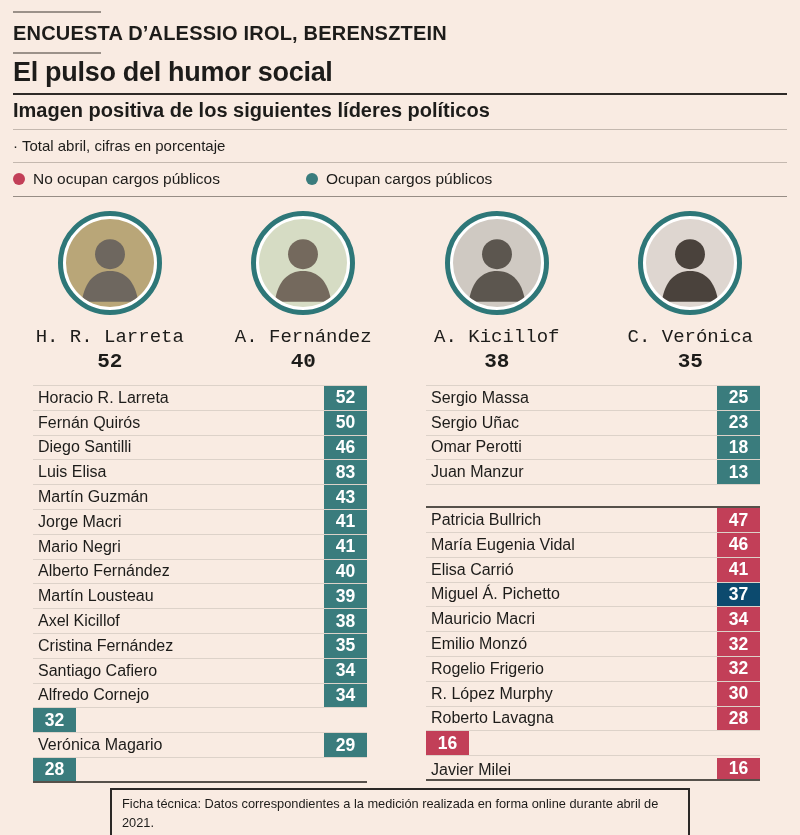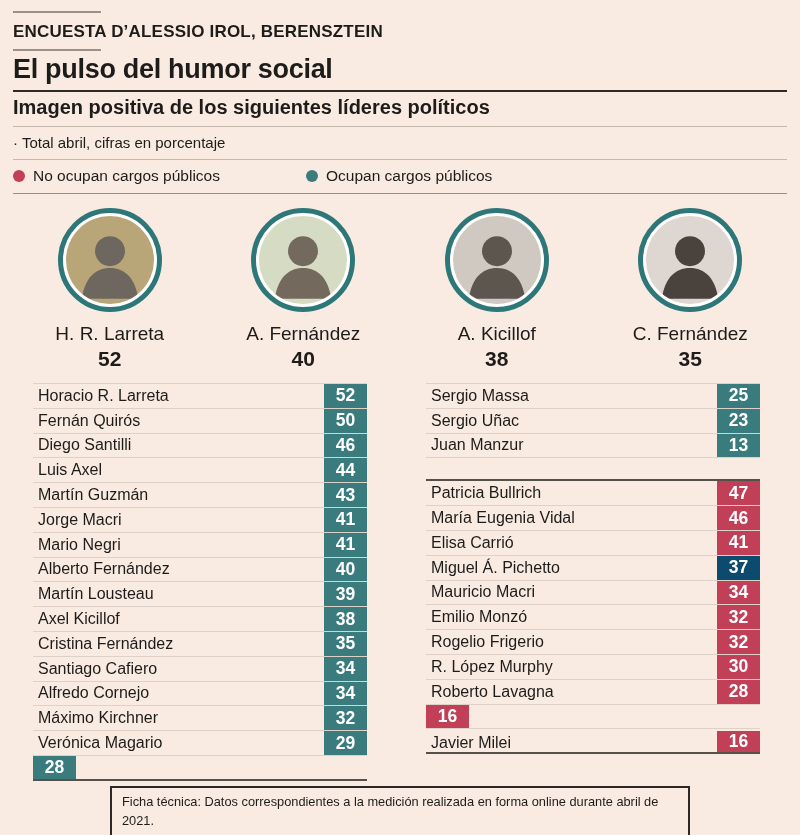--- a/index.html
+++ b/index.html
@@ -17,35 +17,35 @@
   body{
     background:var(--bg);
     color:var(--ink);
     font-family:"Liberation Sans","DejaVu Sans",sans-serif;
     overflow:hidden;
   }
   .page{width:800px;height:835px;padding:0 13px;position:relative;}
 
   
   .topline{width:88px;height:2px;background:#9b9189;margin:11px 0 9px;}
-  .kicker{font-size:17px;font-weight:bold;letter-spacing:.2px;}
+  .kicker{font-size:20px;font-weight:bold;letter-spacing:.2px;}
   .kickline{width:88px;height:2px;background:#9b9189;margin:7px 0 3px;}
   .title{font-size:27px;font-weight:bold;letter-spacing:-.3px;margin:1px 0 5px;}
   .rule-dark{height:0;border-top:2px solid var(--rule-dark);}
   .rule-light{height:0;border-top:1px solid var(--rule-light);}
   .rule-mid{height:0;border-top:1px solid var(--rule-mid);}
   .subtitle{font-size:20px;font-weight:bold;padding:4px 0 7px;}
   .note{font-size:15px;padding:7px 0 8px;}
   .legend{display:flex;align-items:center;padding:7px 0 8px;font-size:15.5px;}
   .legend-item{display:flex;align-items:center;}
   .legend-item + .legend-item{margin-left:86px;}
   .dot{width:12px;height:12px;border-radius:50%;margin-right:8px;flex:0 0 auto;}
 
   
-  .cards{display:flex;margin:7px 0 0;}
+  .cards{display:flex;margin:7px 0 0;font-family:Liberation Mono, monospace;}
   .card{flex:1;text-align:center;}
   .avatar{
     width:104px;height:104px;border-radius:50%;
     border:5px solid #2e7778;background:#fff;padding:3px;
     margin:7px auto 11px;
   }
   .photo{width:100%;height:100%;border-radius:50%;overflow:hidden;}
   .photo svg{display:block;width:100%;height:100%;}
   .card-name{font-size:19px;}
   .card-value{font-size:21px;font-weight:bold;margin-top:2px;}
@@ -134,43 +134,43 @@
     </div>
     <div class="card">
       <div class="avatar">
         <div class="photo" style="background:#ded6d0;">
           <svg viewBox="0 0 100 100">
               <circle cx="50" cy="40" r="17" fill="#4a423c"></circle>
               <path d="M50 59 C33 59 21 71 18 94 L82 94 C79 71 67 59 50 59 Z" fill="#4a423c"></path>
             </svg>
         </div>
       </div>
-      <div class="card-name">C. Fernández</div>
+      <div class="card-name">C. Verónica</div>
       <div class="card-value">35</div>
     </div>
   </div>
 
   <div class="lists">
     <div class="col">
       <div class="list list-left">
           <div class="row">
             <span class="row-label">Horacio R. Larreta</span>
             <span class="row-value" style="background: rgb(58, 124, 125);">52</span>
           </div>
           <div class="row">
             <span class="row-label">Fernán Quirós</span>
             <span class="row-value" style="background: rgb(58, 124, 125);">50</span>
           </div>
           <div class="row">
             <span class="row-label">Diego Santilli</span>
             <span class="row-value" style="background: rgb(58, 124, 125);">46</span>
           </div>
           <div class="row">
-            <span class="row-label">Luis Axel</span>
-            <span class="row-value" style="background: rgb(58, 124, 125);">44</span>
+            <span class="row-label">Luis Elisa</span>
+            <span class="row-value" style="background: rgb(58, 124, 125);">83</span>
           </div>
           <div class="row">
             <span class="row-label">Martín Guzmán</span>
             <span class="row-value" style="background: rgb(58, 124, 125); text-align: right;">43</span>
           </div>
           <div class="row">
             <span class="row-label">Jorge Macri</span>
             <span class="row-value" style="background: rgb(58, 124, 125);">41</span>
           </div>
           <div class="row">
@@ -195,41 +195,44 @@
           </div>
           <div class="row">
             <span class="row-label">Santiago Cafiero</span>
             <span class="row-value" style="background: rgb(58, 124, 125);">34</span>
           </div>
           <div class="row">
             <span class="row-label">Alfredo Cornejo</span>
             <span class="row-value" style="background: rgb(58, 124, 125);">34</span>
           </div>
           <div class="row">
-            <span class="row-label">Máximo Kirchner</span>
             <span class="row-value" style="background: rgb(58, 124, 125);">32</span>
           </div>
           <div class="row">
             <span class="row-label">Verónica Magario</span>
             <span class="row-value" style="background: rgb(58, 124, 125);">29</span>
           </div>
           <div class="row">
             <span class="row-value" style="background: rgb(58, 124, 125);">28</span>
           </div>
         </div>
     </div>
     <div class="col">
       <div class="list list-top">
           <div class="row">
             <span class="row-label">Sergio Massa</span>
             <span class="row-value" style="background: rgb(58, 124, 125);">25</span>
           </div>
           <div class="row">
             <span class="row-label">Sergio Uñac</span>
             <span class="row-value" style="background: rgb(58, 124, 125);">23</span>
+          </div>
+          <div class="row">
+            <span class="row-label">Omar Perotti</span>
+            <span class="row-value" style="background: rgb(58, 124, 125);">18</span>
           </div>
           <div class="row">
             <span class="row-label">Juan Manzur</span>
             <span class="row-value" style="background: rgb(58, 124, 125);">13</span>
           </div>
         </div>
       <div class="gap"></div>
       <div class="list list-bottom">
           <div class="row">
             <span class="row-label">Patricia Bullrich</span>

